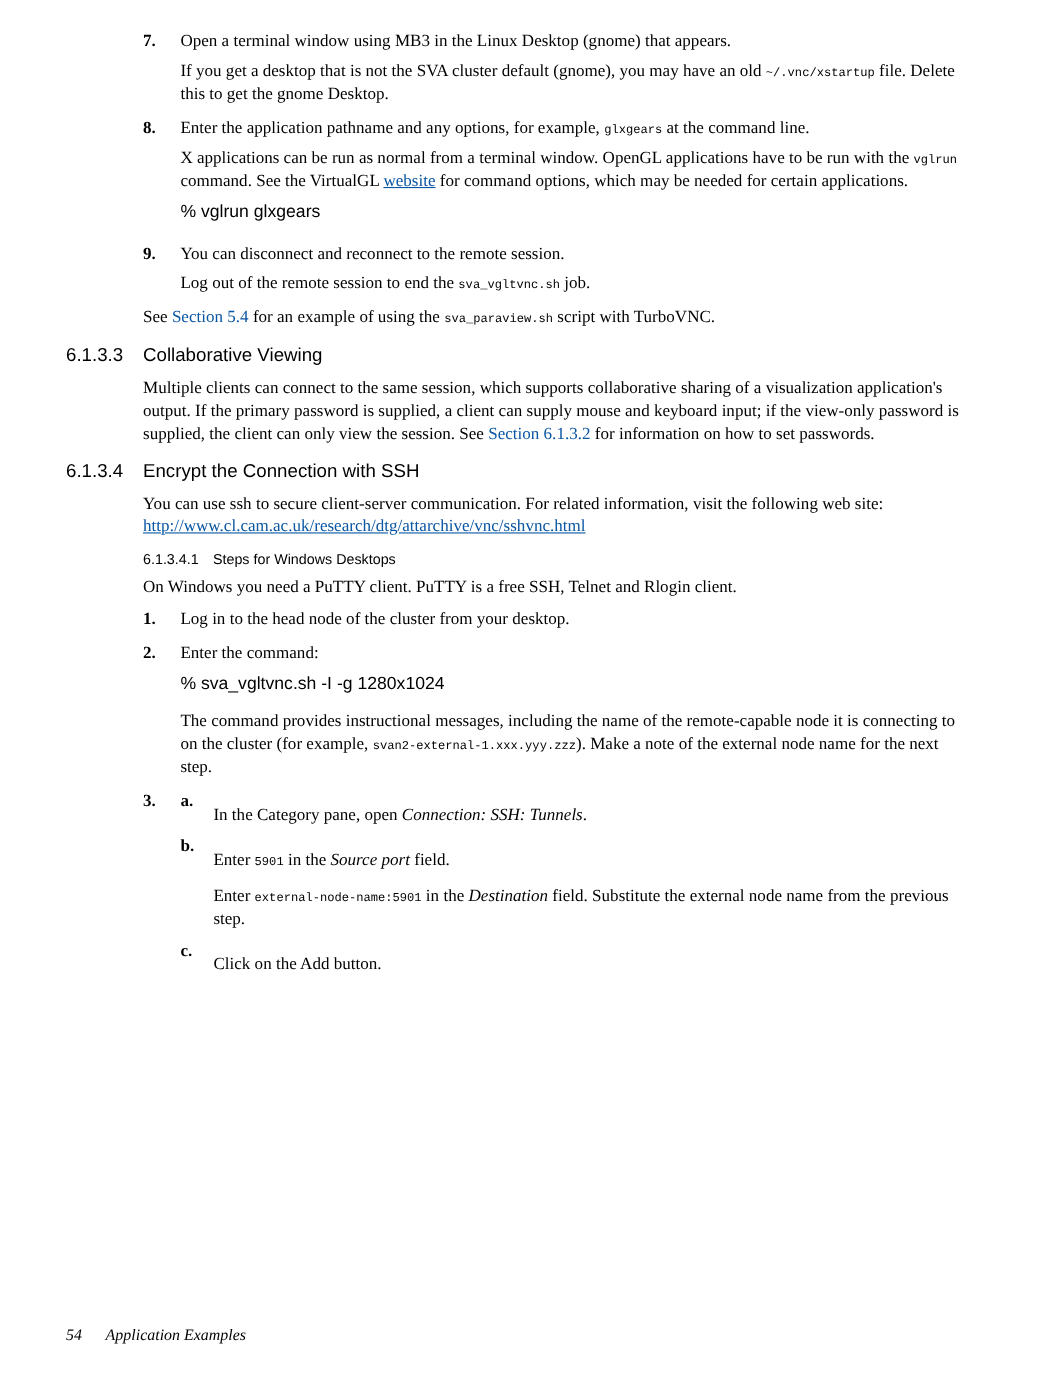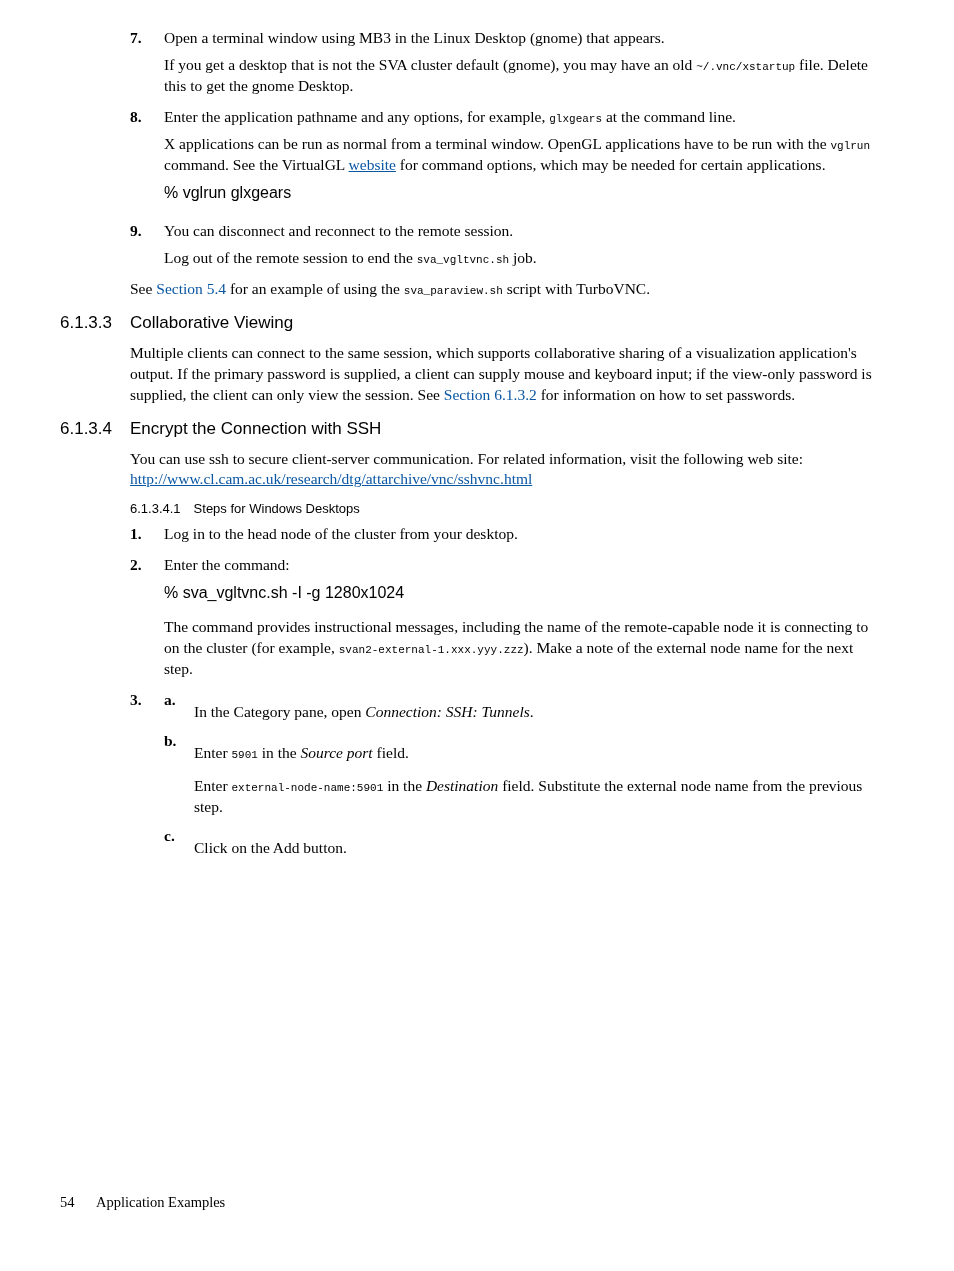--- a/index.html
+++ b/index.html
@@ -90,23 +90,24 @@
   }
   .para {
     margin: 0 0 8px 0;
   }
   .code-block {
     margin: 4px 0 14px 0;
   }
   .italic { font-style: italic; }
   .footer {
     position: absolute;
-    bottom: 58px;
+    bottom: 46px;
     left: 60px;
     font-size: 14.5px;
+    font-style: italic;
   }
   .footer .pagenum {
     display: inline-block;
     width: 36px;
   }
 </style>
 </head>
 <body>
 
 <div class="page">
@@ -150,20 +151,21 @@
   </div>
 
   <div class="heading-row">
     <div class="heading-num">6.1.3.4</div>
     <div class="heading-title">Encrypt the Connection with SSH</div>
   </div>
   <div class="content">
     <p class="para"><span>You can use ssh to secure client-server communication. For related information, visit the following web site: </span><a class="link">http://www.cl.cam.ac.uk/research/dtg/attarchive/vnc/sshvnc.html</a></p>
 
     <div class="subheading">6.1.3.4.1 Steps for Windows Desktops</div>
+    <p class="para">On Windows you need a PuTTY client. PuTTY is a free SSH, Telnet and Rlogin client.</p>
 
     <div class="ol-item">
       <div class="ol-num">1.</div>
       <div class="ol-body">
         <p>Log in to the head node of the cluster from your desktop.</p>
       </div>
     </div>
 
     <div class="ol-item">
       <div class="ol-num">2.</div>

